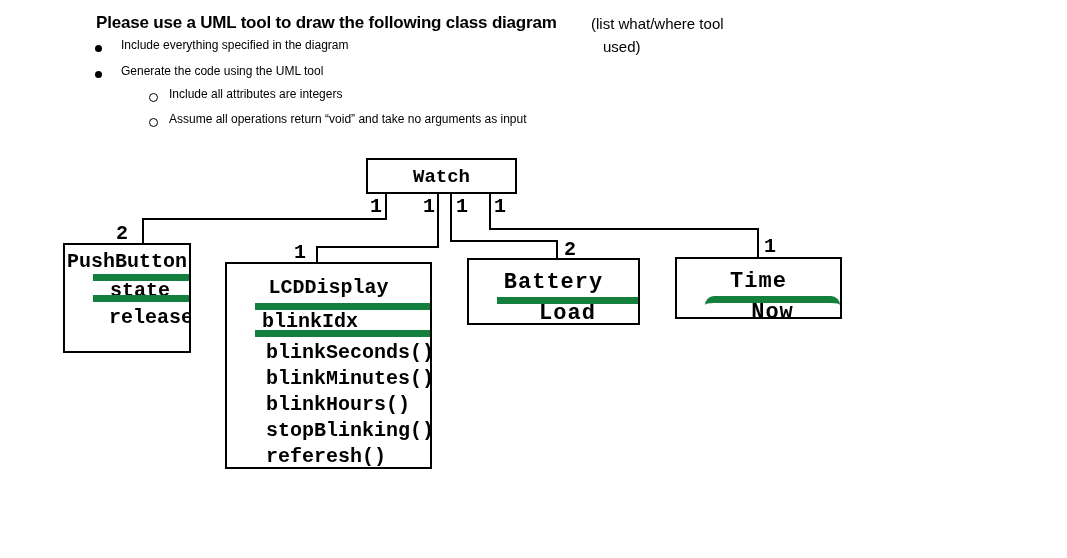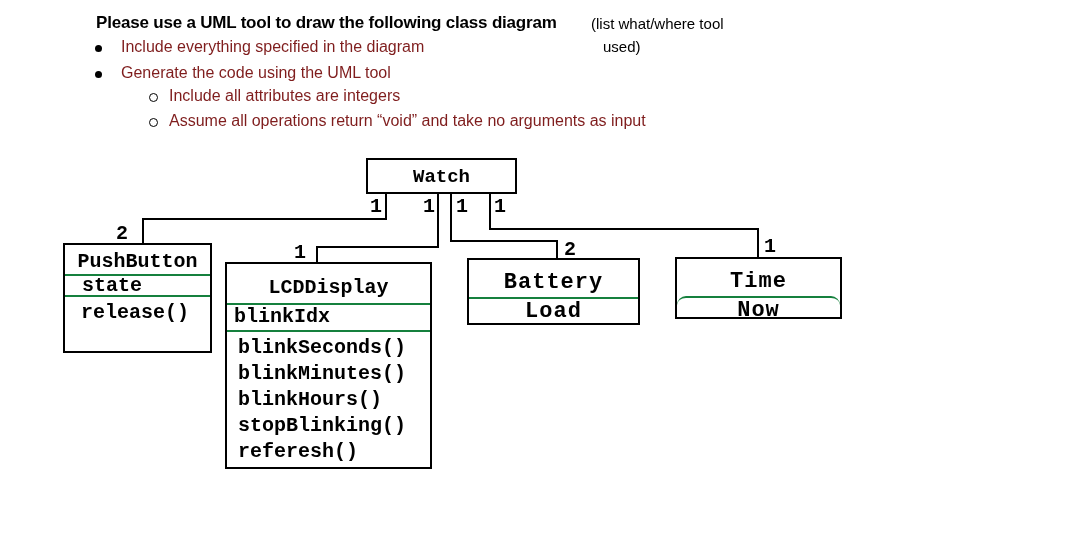--- a/index.html
+++ b/index.html
@@ -4,34 +4,34 @@
 <style>
   html,body { margin:0; padding:0; }
   body { width:1067px; height:558px; background:#ffffff; position:relative;
          font-family:"Liberation Sans", sans-serif; }
   .canvas { position:absolute; left:0; top:0; width:1067px; height:558px;
             background:#ffffff; overflow:hidden; }
 
   
   .doc-bold  { position:absolute; font-weight:bold; font-size:17px; color:#000;
                white-space:nowrap; letter-spacing:-0.2px; }
-  .doc-text  { position:absolute; font-size:16px; color:#7f1d1d; white-space:nowrap; }
+  .doc-text  { position:absolute; font-size:12px; color:#000000; white-space:nowrap; }
   .doc-note  { position:absolute; font-size:15px; color:#000; white-space:nowrap; }
   .bullet-dot  { position:absolute; width:7px; height:7px; border-radius:50%;
                  background:#000; }
   .bullet-ring { position:absolute; width:9px; height:9px; border-radius:50%;
                  border:1.6px solid #000; box-sizing:border-box; background:#fff; }
 
   
   .box { position:absolute; border:2px solid #000; background:#fff;
          box-sizing:border-box; color:#000;
          font-family:"Liberation Mono","DejaVu Sans Mono",monospace;
          font-weight:bold; }
   .cmp { box-sizing:border-box; overflow:hidden; }
-  .cmp.sep { border-top:2px solid #15803d; }
+  .cmp.sep { border-top:7px solid #15803d;margin-left:28px; }
   .title-cmp { display:flex; align-items:flex-end; justify-content:center; }
 
   .watch-box   { font-size:19px; }
   .push-box    { font-size:20px; }
   .lcd-box     { font-size:20px; }
   .small-box   { font-size:22px; letter-spacing:1px; }
 
   .center-cmp  { display:flex; align-items:center; justify-content:center; }
 
   
@@ -63,21 +63,21 @@
 
   <span class="bullet-ring" style="left:149px; top:118px;"></span>
   <div class="doc-text" style="left:169px; top:112px;">Assume all operations return “void” and take no arguments as input</div>
 
   <div>
 
     <div class="box watch-box" style="left:366px; top:158px; width:151px; height:36px;text-align:center;">
       <div class="cmp title-cmp" style="height:32px; padding-bottom:4px;">Watch</div>
     </div>
 
-    <div class="box push-box" style="left:63px; top:243px; width:149px; height:110px;">
+    <div class="box push-box" style="left:63px; top:243px; width:128px; height:110px;">
       <div class="cmp title-cmp" style="height:29px; padding-bottom:1px;">PushButton</div>
       <div class="cmp sep" style="height:21px; line-height:19px; padding-left:17px;">state</div>
       <div class="cmp sep" style="height:56px; padding:2px 0 0 16px; line-height:27px;">
         <div>release()</div>
       </div>
     </div>
 
     <div class="box lcd-box" style="left:225px; top:262px; width:207px; height:207px;">
       <div class="cmp title-cmp" style="height:39px; padding-bottom:4px;text-align:center;">LCDDisplay</div>
       <div class="cmp sep" style="height:27px; line-height:24px; padding-left:7px;">blinkIdx</div>

